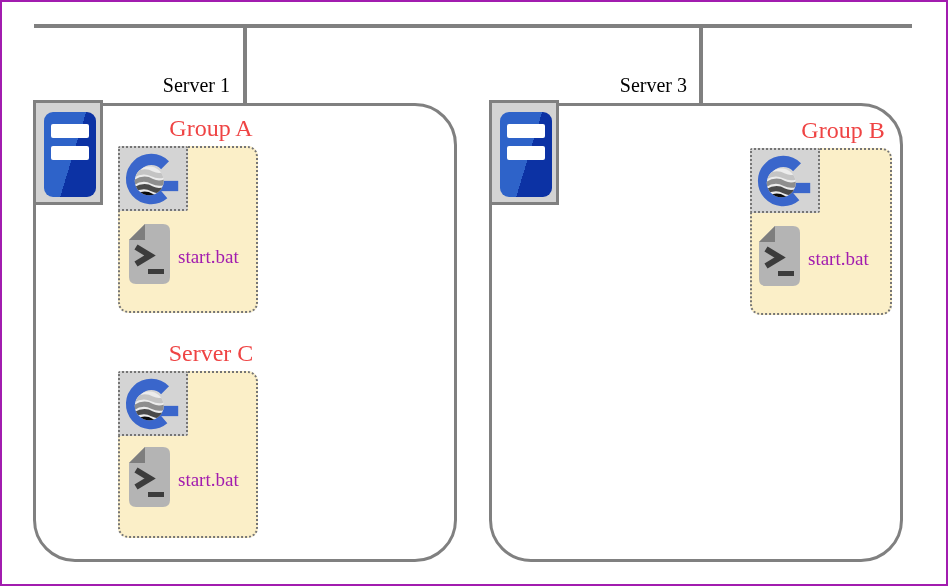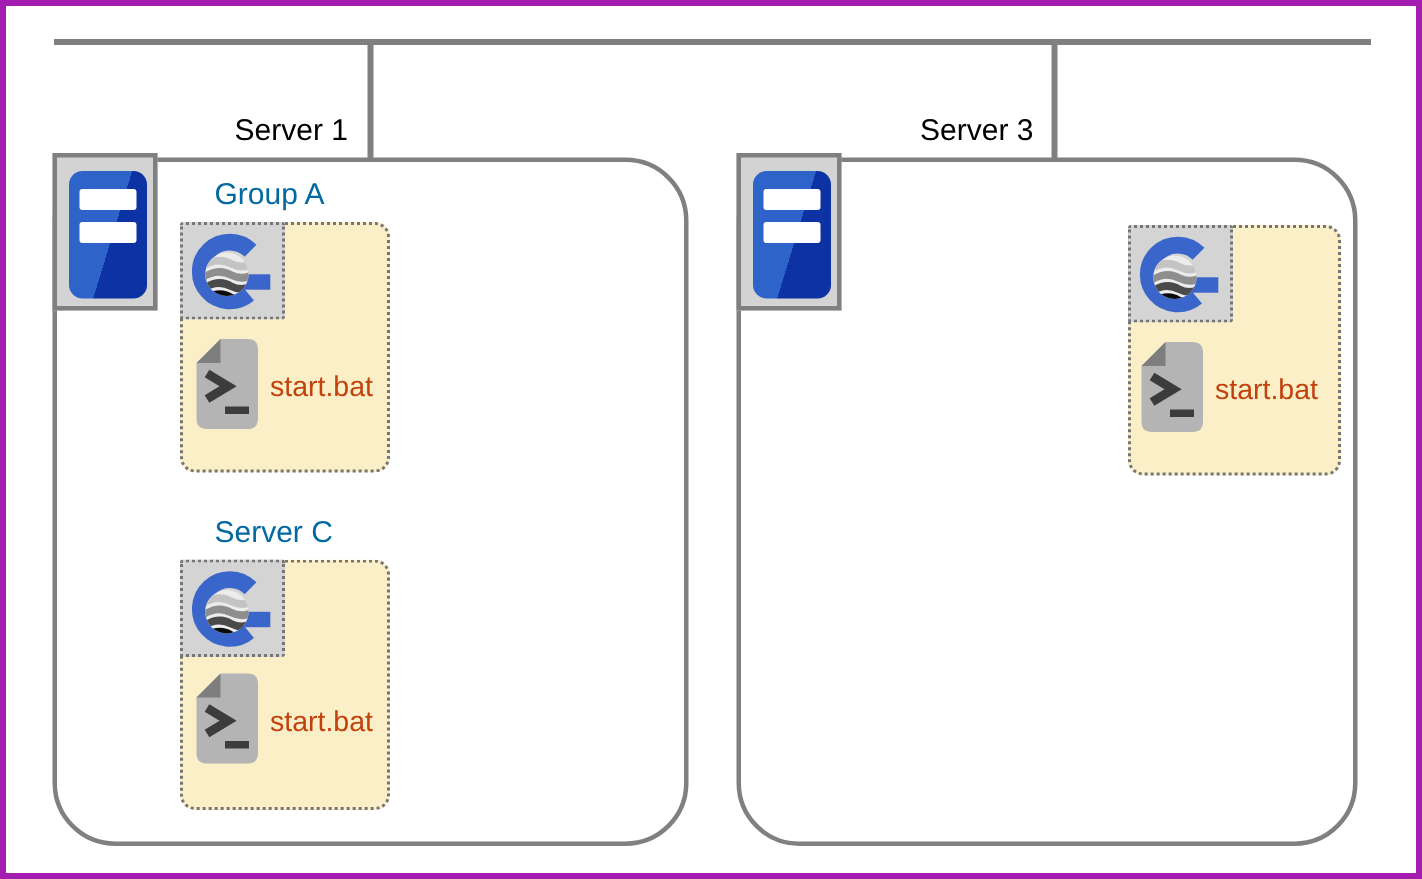--- a/index.html
+++ b/index.html
@@ -1,19 +1,19 @@
 <!DOCTYPE html>
 <html><head>
 <meta charset="utf-8">
 <style>
   html,body{margin:0;padding:0;background:#ffffff;}
   body{font-family:"Liberation Sans", sans-serif;}
   .canvas{
     position:relative;width:948px;height:586px;box-sizing:border-box;
-    background:#ffffff;border:4px solid #a21caf;overflow:hidden;
+    background:#ffffff;border:2px solid #a21caf;overflow:hidden;font-family:Liberation Serif, serif;
   }
   
   .bus{position:absolute;left:32px;top:22px;width:878px;height:4px;background:#808080;}
   .drop{position:absolute;top:22px;width:4px;height:82px;background:#808080;}
   .d1{left:241px;}
   .d2{left:697px;}
   
   .slabel{position:absolute;width:150px;height:22px;text-align:right;
           font-size:20px;line-height:22px;color:#000;}
   .s1l{left:78px;top:72px;}
@@ -33,39 +33,39 @@
   .bar{position:absolute;left:7px;width:38px;height:14px;background:#ffffff;border-radius:2px;}
   .bar.b1{top:12px;}
   .bar.b2{top:34px;}
   
   .gbox{position:absolute;height:167px;box-sizing:border-box;background:#fbefc8;
         border:2px dotted #757575;border-radius:10px;}
   .ga{left:116px;top:144px;width:140px;}
   .gb{left:748px;top:146px;width:142px;}
   .gc{left:116px;top:369px;width:140px;}
   
-  .glabel{position:absolute;width:140px;height:22px;
-          font-size:20px;line-height:22px;color:#0369a1;}
+  .glabel{position:absolute;width:140px;height:22px;text-align:center;
+          font-size:24px;line-height:22px;color:#ef4444;}
   .gla{left:139px;top:115px;}
   .glb{left:771px;top:117px;}
   .glc{left:139px;top:340px;}
   
   .tile{position:absolute;width:70px;height:65px;box-sizing:border-box;background:#d4d4d4;
         border:2px dotted #757575;border-radius:2px;
         display:flex;align-items:center;justify-content:center;}
   .ta{left:116px;top:144px;}
   .tb{left:748px;top:146px;}
   .tc{left:116px;top:369px;}
   
   .doc{position:absolute;width:44px;height:63px;}
   .da{left:125px;top:221px;}
   .db{left:755px;top:223px;}
   .dc{left:125px;top:444px;}
   
-  .script{position:absolute;height:22px;font-size:19px;line-height:22px;color:#c2410c;}
+  .script{position:absolute;height:22px;font-size:19px;line-height:22px;color:#a21caf;}
   .sca{left:176px;top:244px;}
   .scb{left:806px;top:246px;}
   .scc{left:176px;top:467px;}
 </style>
 </head>
 <body>
 
 <div class="canvas">
 
   <div class="bus"></div>
@@ -140,20 +140,21 @@
   <div class="doc dc">
     <svg width="44" height="63" viewBox="0 0 44 63">
       <path d="M18 1 H36 Q43 1 43 8 V54 Q43 61 36 61 H9 Q2 61 2 54 V17 Z" fill="#b4b4b4"></path>
       <path d="M2 17 L18 1 V17 Z" fill="#7e7e7e"></path>
       <path d="M9 24 L23 32.5 L9 41" fill="none" stroke="#3c3c3c" stroke-width="6"></path>
       <rect x="21" y="46" width="16" height="5" fill="#3c3c3c"></rect>
     </svg>
   </div>
   <div class="script scc">start.bat</div>
 
+  <div class="glabel glb">Group B</div>
   <div class="gbox gb"></div>
   <div class="tile tb">
     <svg width="58" height="56" viewBox="0 0 60 60">
       <path d="M41.5 46.1 A21 21 0 1 1 42.9 15.2" fill="none" stroke="#3a66cb" stroke-width="12"></path>
       <rect x="31" y="32" width="26" height="11" fill="#3a66cb"></rect>
       <circle cx="26" cy="32" r="15.5" fill="#ececec"></circle>
       <clipPath id="gclipB">
           <circle cx="26" cy="32" r="15.5"></circle>
         </clipPath>
       <g clip-path="url(#gclipB)">

